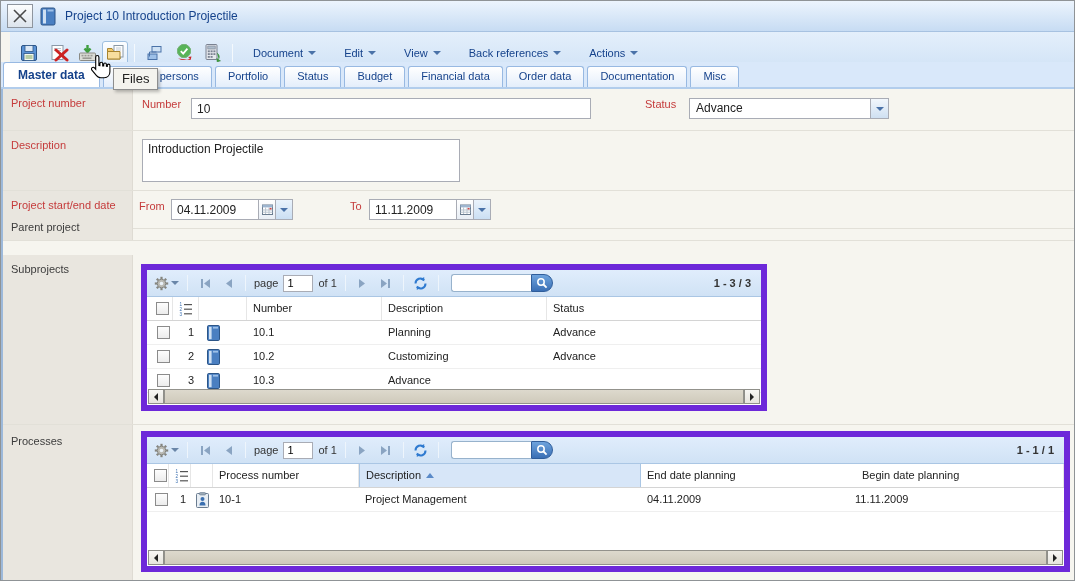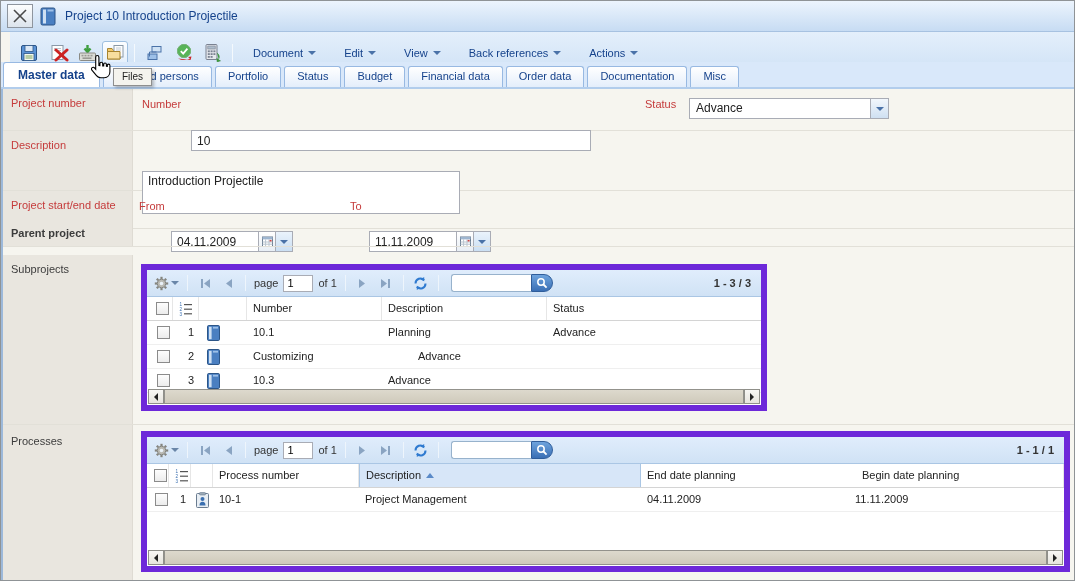--- a/index.html
+++ b/index.html
@@ -1,19 +1,19 @@
 <!DOCTYPE html>
 <html><head>
 <meta charset="utf-8">
 <style>
   * { box-sizing: border-box; margin: 0; padding: 0; }
   body { font-family: "Liberation Sans", sans-serif; background:#fff; }
   .screen { position:relative; width:1075px; height:581px; background:#f6f5ef;
             border:1px solid #8f9396; overflow:hidden; font-size:11px; color:#333; }
-  .abs { position:absolute;margin-top:32px; }
+  .abs { position:absolute; }
 
   
   .titlebar { position:absolute; left:0; top:0; width:100%; height:31px;
               background:linear-gradient(#ecf4fd,#c7dcf3); border-bottom:1px solid #a7c2e1; }
   .close-btn { position:absolute; left:6px; top:3px; width:26px; height:24px;
                background:linear-gradient(#fdfefe,#dde4ec); border:1px solid #8e959e;
                display:flex; align-items:center; justify-content:center; cursor:pointer; }
   .title-icon { position:absolute; left:39px; top:6px; }
   .window-title { position:absolute; left:64px; top:8px; font-size:12px; font-weight:normal; color:#15428b; }
 
@@ -100,21 +100,21 @@
 
   
   .hscroll { position:absolute; left:1px; right:1px; bottom:1px; height:15px; background:#f1f0ea;
              display:flex; align-items:stretch; }
   .sb-btn { width:16px; background:linear-gradient(#f8f7f4,#e6e4dd); border:1px solid #8f8f89;
             display:flex; align-items:center; justify-content:center; cursor:pointer; }
   .sb-thumb { flex:1; background:linear-gradient(#ddd9cd,#cfcabb); border:1px solid #93928c; margin:0 0; cursor:grab; }
 
   
   .tooltip { position:absolute; left:112px; top:67px; background:#f4f3ee; border:1px solid #8e8e8e;
-             box-shadow:2px 2px 3px rgba(0,0,0,0.25); padding:2px 8px 3px 8px; font-size:10px; color:#222; z-index:50; }
+             box-shadow:2px 2px 3px rgba(0,0,0,0.25); padding:2px 8px 3px 8px; font-size:13px; color:#222; z-index:50; }
   .cursor-hand { position:absolute; left:88px; top:53px; z-index:60; pointer-events:none; }
 
   svg { display:block; }
 </style>
 </head>
 <body>
 
 <div class="screen">
 
   <div class="titlebar">
@@ -310,21 +310,21 @@
               <line x1="0.5" y1="8.2" x2="10.5" y2="8.2"></line>
             </g>
           <rect x="7.6" y="3.9" width="2" height="1.6" fill="#cc4444"></rect>
         </svg>
       </div>
       <div class="mini-arrow-btn abs" style="left:471px; top:8px;">
         <i class="caret-down"></i>
       </div>
     </div>
 
-    <div class="form-row" style="top:132px; height:26px;font-weight:bold;">
+    <div class="form-row" style="top:126px; height:26px;">
       <div class="side-cell" style="padding-top:6px;">
         <span class="lbl-dark">Parent project</span>
       </div>
     </div>
 
     <div class="form-row" style="top:166px; height:170px;">
       <div class="side-cell">
         <span class="lbl-dark">Subprojects</span>
       </div>
     </div>
@@ -458,20 +458,21 @@
         <span class="checkbox"></span>
       </div>
       <div class="cell sg-num rnum">2</div>
       <div class="cell sg-ico" style="padding-left:8px; display:flex; align-items:center;">
         <svg width="13" height="16" viewBox="0 0 13 16">
           <rect x="0.5" y="0.5" width="12" height="15" rx="1.2" fill="#4a7fc1" stroke="#2c5587"></rect>
           <rect x="2" y="1.8" width="2.6" height="12.4" fill="#cfe0f2"></rect>
           <rect x="6" y="1.8" width="5" height="1.8" fill="#9dc0e8"></rect>
         </svg>
       </div>
+      <div class="cell sg-c1">10.2</div>
       <div class="cell sg-c2">Customizing</div>
       <div class="cell sg-c3">Advance</div>
     </div>
 
     <div class="grid-row">
       <div class="cell sg-chk chkcell">
         <span class="checkbox"></span>
       </div>
       <div class="cell sg-num rnum">3</div>
       <div class="cell sg-ico" style="padding-left:8px; display:flex; align-items:center;">

